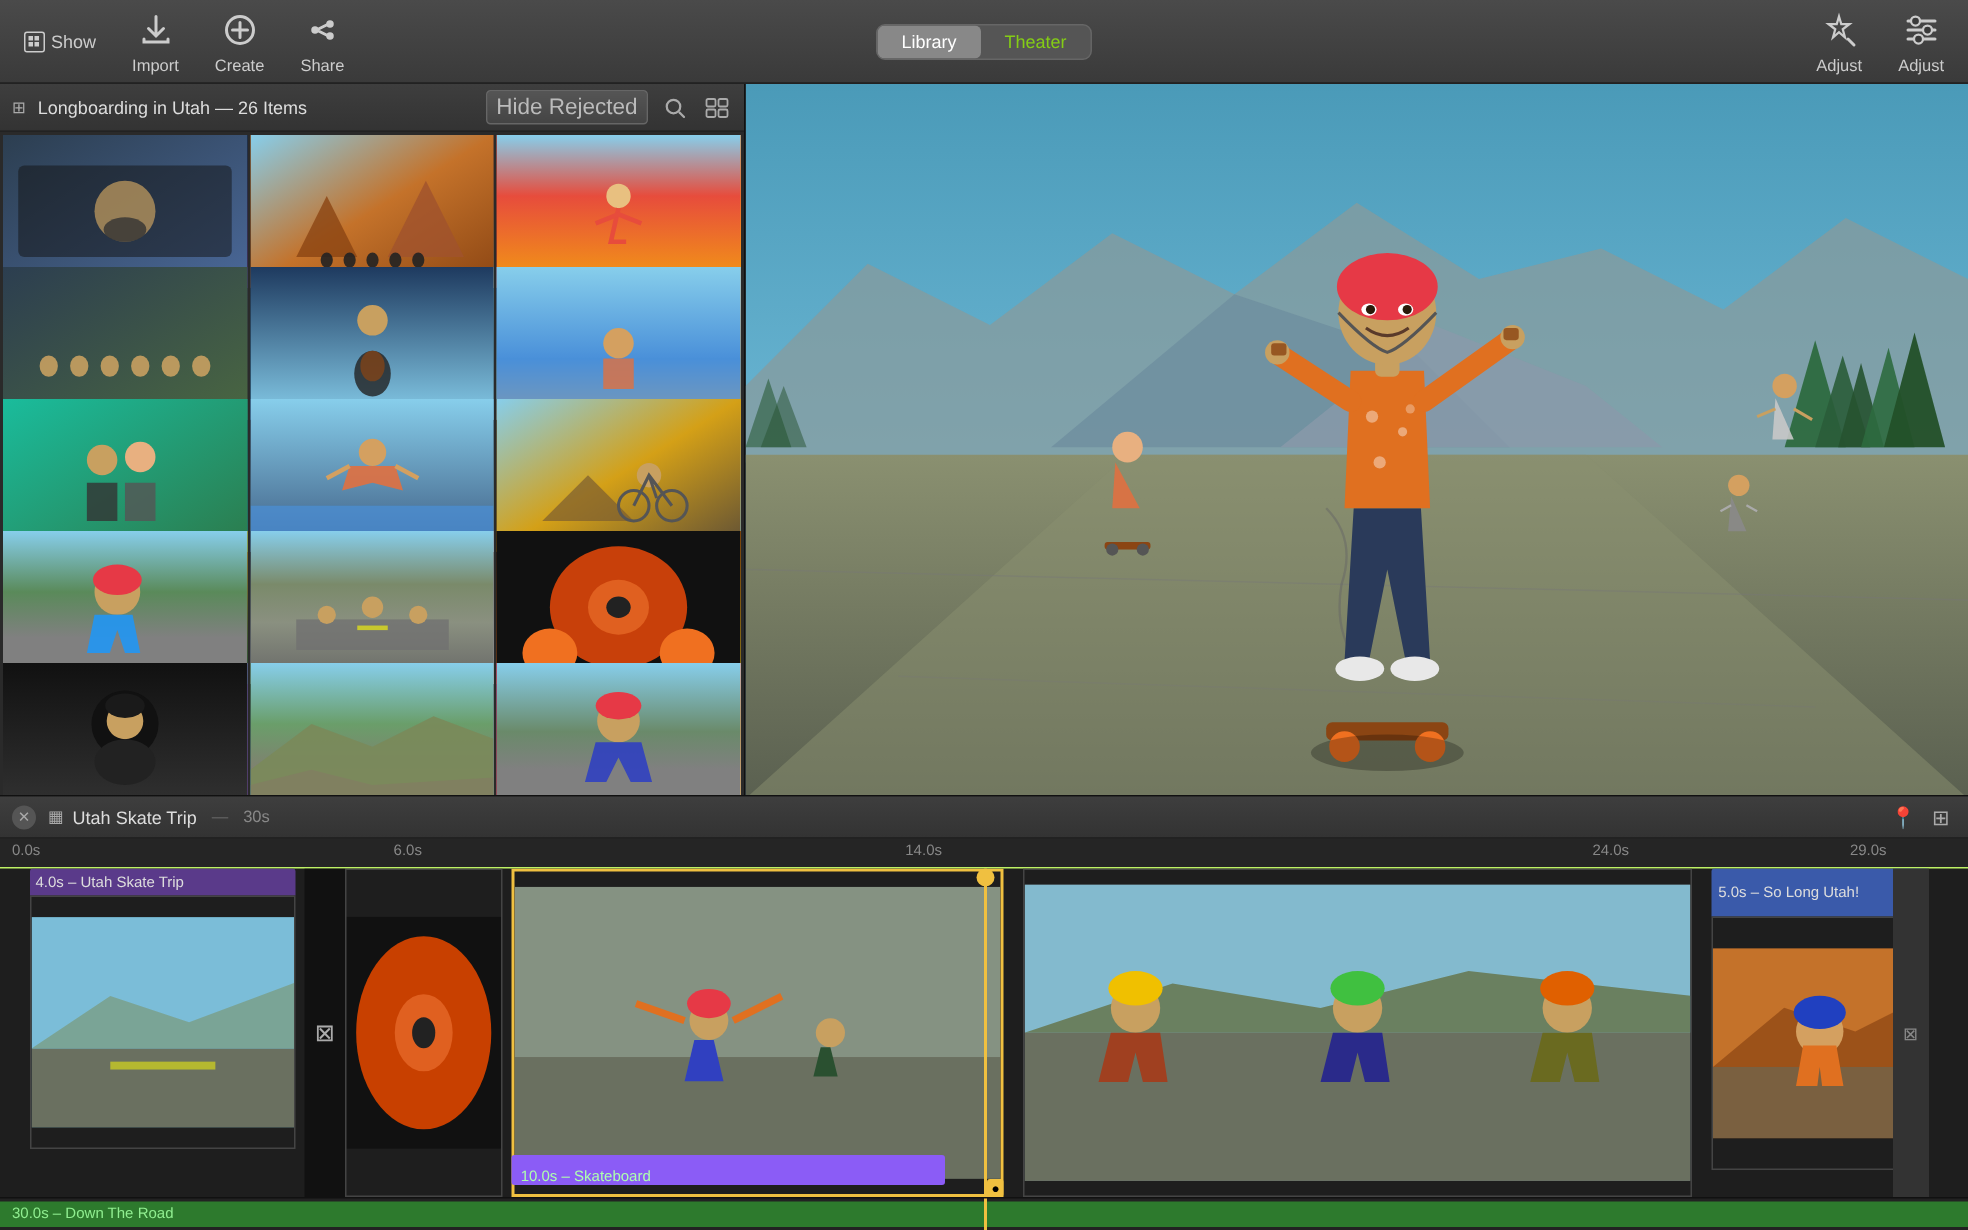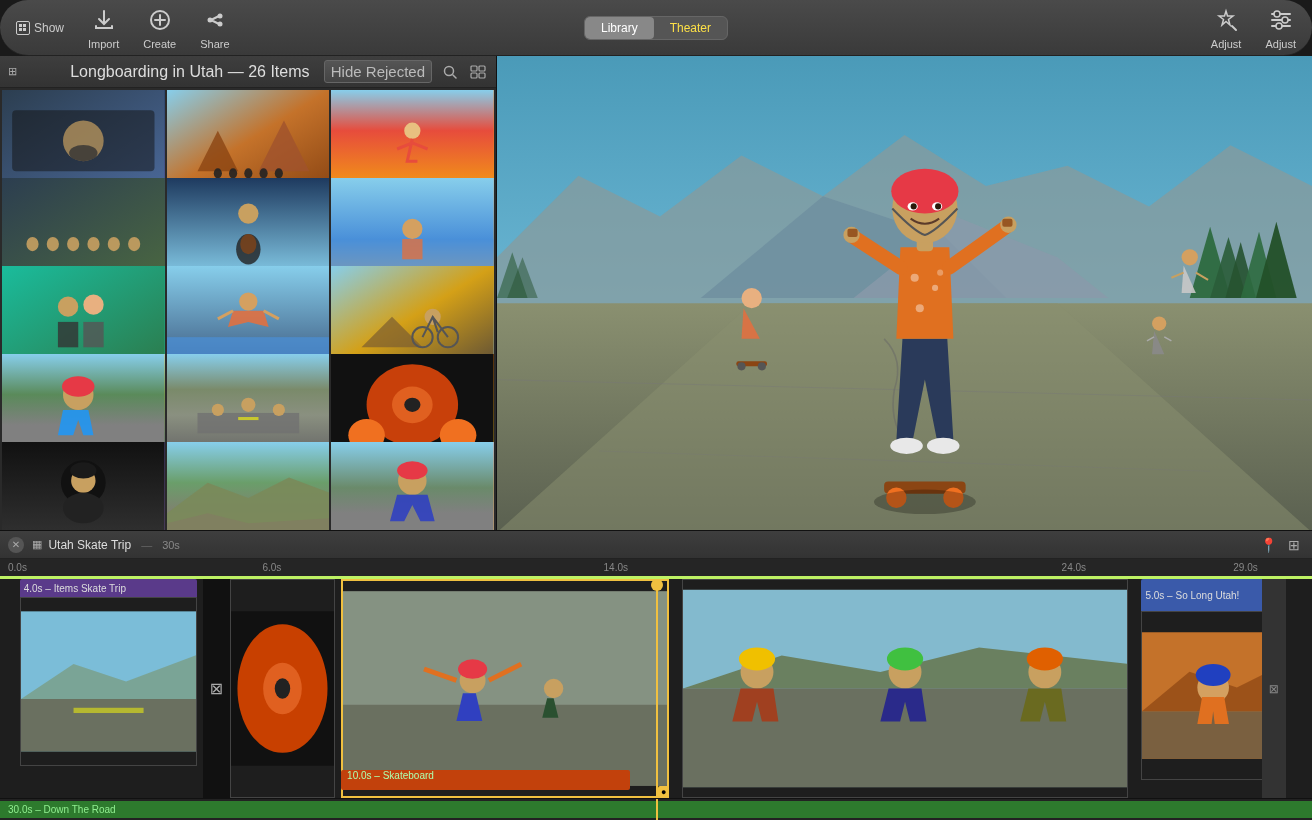--- a/index.html
+++ b/index.html
@@ -16,21 +16,20 @@
 
     
     #toolbar {
       height: 56px;
       background: linear-gradient(to bottom, #4a4a4a, #3a3a3a);
       border-bottom: 1px solid #222;
       display: flex;
       align-items: center;
       padding: 0 16px;
       position: relative;
-      border-radius: 28px;
     }
     .toolbar-left {
       display: flex;
       align-items: center;
       gap: 24px;
     }
     .toolbar-btn {
       display: flex;
       flex-direction: column;
       align-items: center;
@@ -52,21 +51,21 @@
       transform: translateX(-50%);
       display: flex;
       background: #555;
       border-radius: 6px;
       overflow: hidden;
       border: 1px solid #666;
     }
     .tab-btn {
       padding: 4px 16px;
       font-size: 12px;
-      color: #fde047;
+      color: #84cc16;
       cursor: pointer;
       border: none;
       background: transparent;
     }
     .tab-btn.active {
       background: #888;
       color: #fff;
       border-radius: 4px;
     }
     .toolbar-right {
@@ -115,25 +114,24 @@
       align-items: center;
       padding: 0 8px;
       border-bottom: 1px solid #222;
       gap: 8px;
     }
     .event-icon {
       font-size: 11px;
       color: #aaa;
     }
     .event-title {
-      font-size: 16px;
+      font-size: 12px;
       color: #ddd;
       font-weight: 500;
       flex: 1;
-      margin-left: 45px;
     }
     .hide-rejected-btn {
       font-size: 15px;
       color: #bbb;
       background: linear-gradient(to bottom, #555, #444);
       border: 1px solid #666;
       border-radius: 3px;
       padding: 2px 6px;
       cursor: pointer;
     }
@@ -266,21 +264,21 @@
       height: 16px;
       color: #aaa;
       cursor: pointer;
       font-size: 14px;
     }
 
     
     #timeline-ruler {
       height: 20px;
       background: #252525;
-      border-bottom: 3px solid #bef264;
+      border-bottom: 1px solid #bef264;
       position: relative;
       display: flex;
       align-items: center;
       padding: 0 4px;
       overflow: hidden;
       text-align: right;
     }
     .ruler-marker {
       position: absolute;
       font-size: 10px;
@@ -802,21 +800,21 @@
     <span class="ruler-marker" style="left:13%;margin-top:17px;">4.0s</span>
     <span class="ruler-marker" style="left:20%;">6.0s</span>
     <span class="ruler-marker" style="left:46%;">14.0s</span>
     <span class="ruler-marker" style="left:80%;margin-left:12px;">24.0s</span>
     <span class="ruler-marker" style="left:94%;">29.0s</span>
   </div>
 
   <div id="timeline-tracks" style="position:relative; height:155px; overflow:hidden;">
 
     <div style="position:absolute; left:1.5%; top:0; width:13.5%; height:100%;">
-      <div style="font-size:10px;color:#ddd;background:#5a3a8a;padding:1px 4px;height:18px;display:flex;align-items:center;border-radius:2px 2px 0 0;overflow:hidden;white-space:nowrap;">4.0s – Items Skate Trip</div>
+      <div style="font-size:10px;color:#ddd;background:#5a3a8a;padding:1px 4px;height:18px;display:flex;align-items:center;border-radius:2px 2px 0 0;overflow:hidden;white-space:nowrap;">4.0s – Utah Skate Trip</div>
       <div style="height:calc(100% - 50px);overflow:hidden;border:1px solid #444;">
         <svg width="100%" height="100%" viewBox="0 0 100 80">
           <rect width="100" height="80" fill="#4a7a8a"></rect>
 
           <rect x="0" y="50" width="100" height="30" fill="#6a7060"></rect>
           <rect x="0" y="0" width="100" height="50" fill="#87ceeb" opacity="0.8"></rect>
           <polygon points="0,50 30,30 60,40 100,25 100,50" fill="#7a9a7a" opacity="0.7"></polygon>
 
           <rect x="30" y="55" width="40" height="3" fill="#ffff00" opacity="0.5"></rect>
         </svg>
@@ -894,21 +892,21 @@
           <rect x="0" y="50" width="90" height="30" fill="#7a6040"></rect>
 
           <circle cx="45" cy="35" r="10" fill="#d4a060"></circle>
           <ellipse cx="45" cy="27" rx="11" ry="7" fill="#2040c0"></ellipse>
           <path d="M38 41 L35 58 L44 58 L45 50 L46 58 L55 58 L52 41 Z" fill="#e07020"></path>
         </svg>
       </div>
       <div style="position:absolute;right:0;top:0;bottom:0;width:24px;background:#333;display:flex;align-items:center;justify-content:center;color:#888;font-size:12px;">⊠</div>
     </div>
 
-    <div style="position:absolute;left:26%;bottom:8px;width:22%;height:20px;background:#c2410c;border-radius:2px;display:flex;align-items:flex-start;padding:0 6px;z-index:5;">
+    <div style="position:absolute;left:26%;bottom:8px;width:22%;height:20px;background:#8b5cf6;border-radius:2px;display:flex;align-items:flex-end;padding:0 6px;z-index:5;">
       <span style="font-size:10px;color:#aeffae;white-space:nowrap;">10.0s – Skateboard</span>
     </div>
   </div>
 
   <div id="bottom-audio-bar" style="height:22px;background:#222;border-top:1px solid #111;position:relative;">
     <div style="position:absolute;left:0;top:2px;right:0;bottom:2px;background:#2d7a2d;border-radius:0;display:flex;align-items:center;padding:0 8px;">
       <span style="font-size:10px;color:#90ee90;">30.0s – Down The Road</span>
     </div>
 
     <div style="position:absolute;left:50%;top:0;bottom:0;width:2px;background:#f0c040;z-index:20;"></div>

